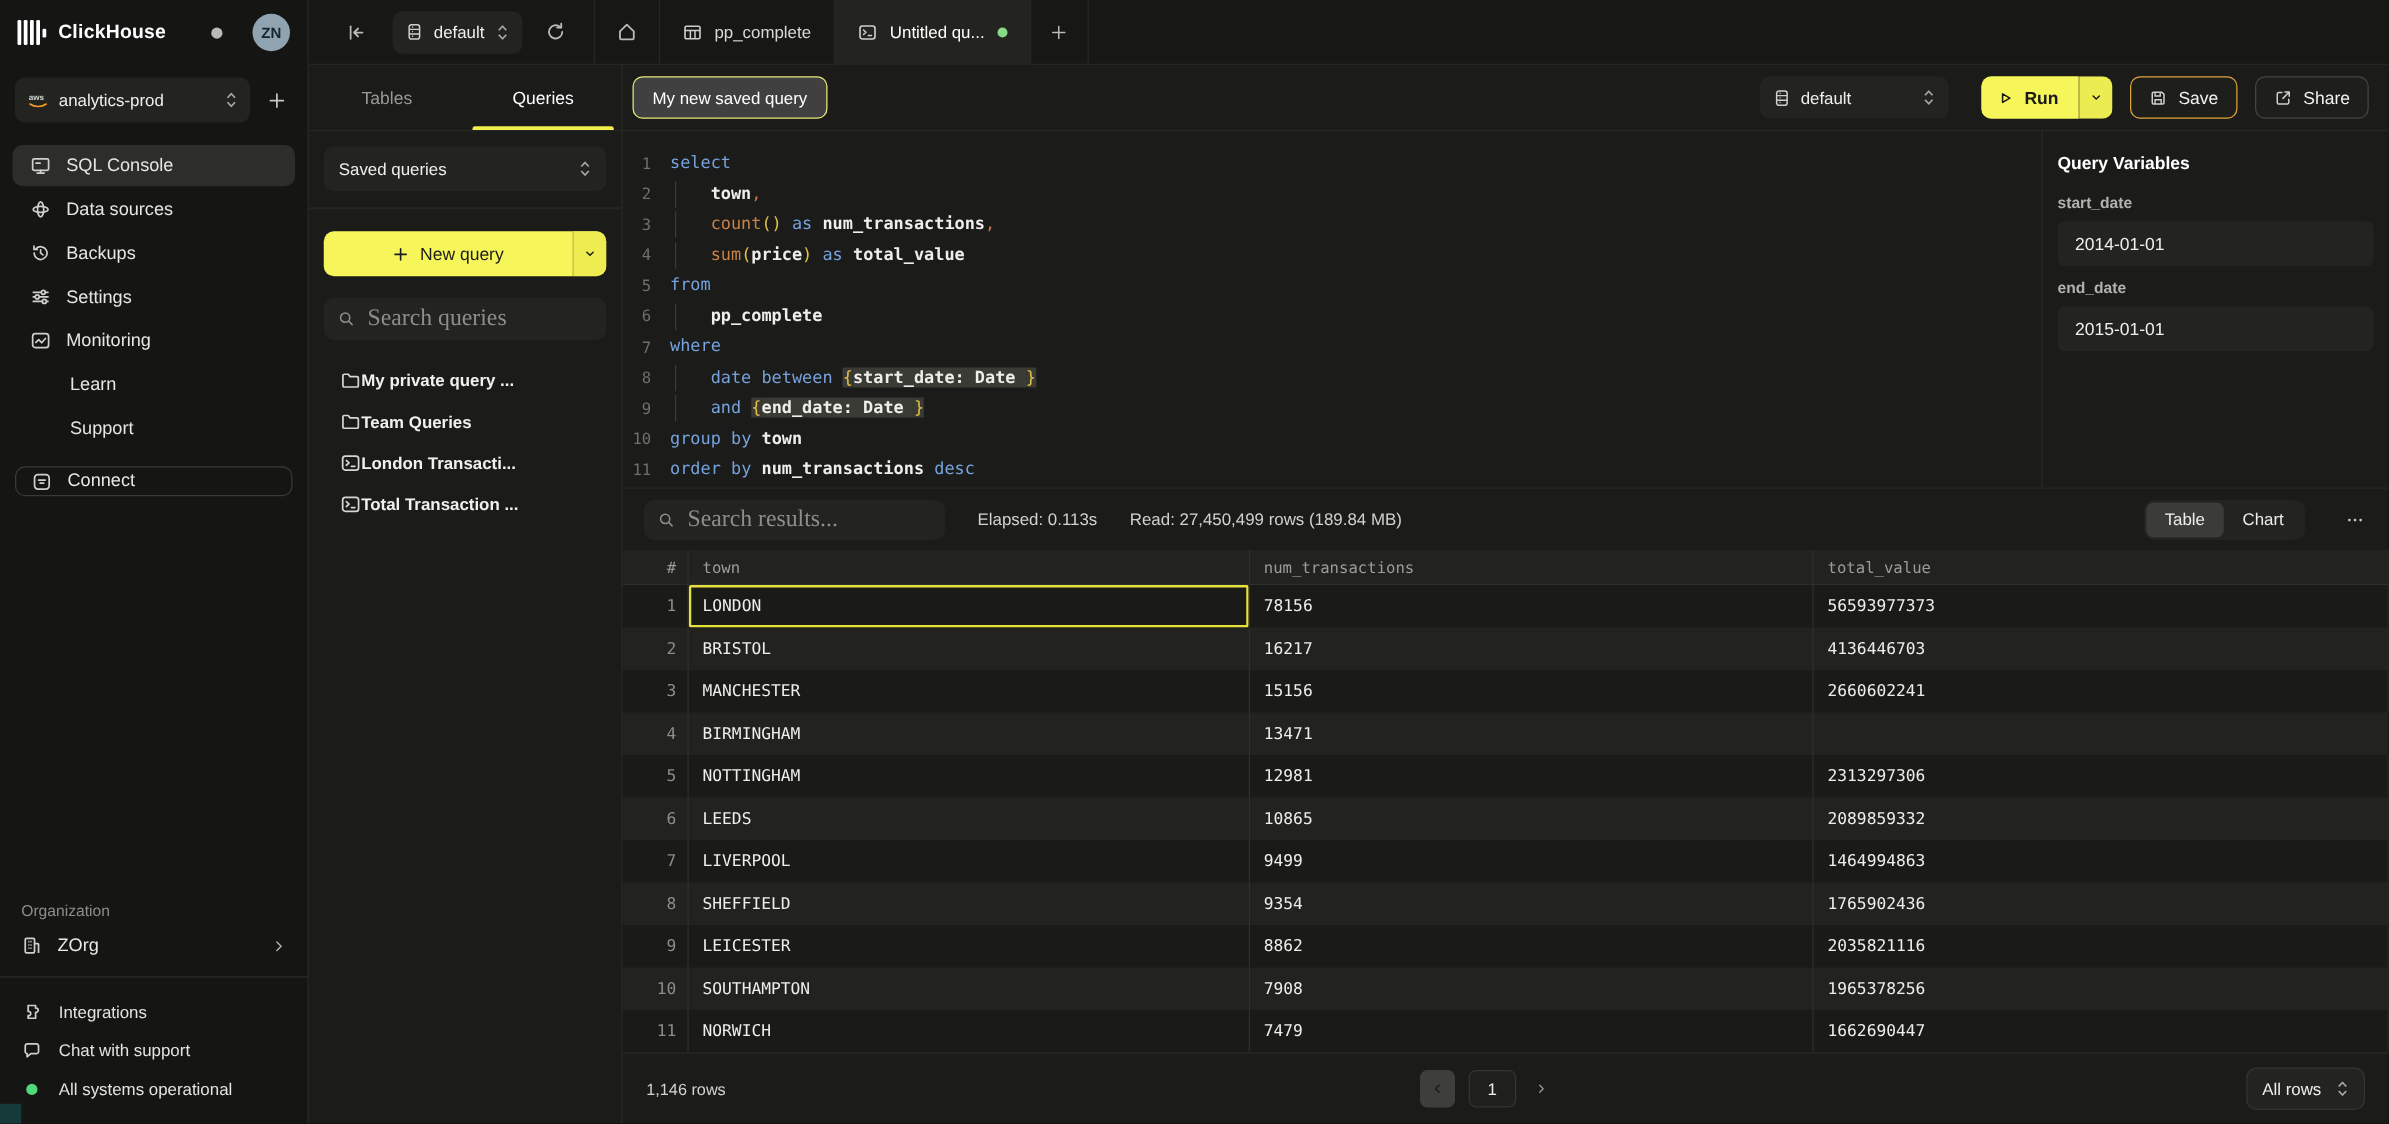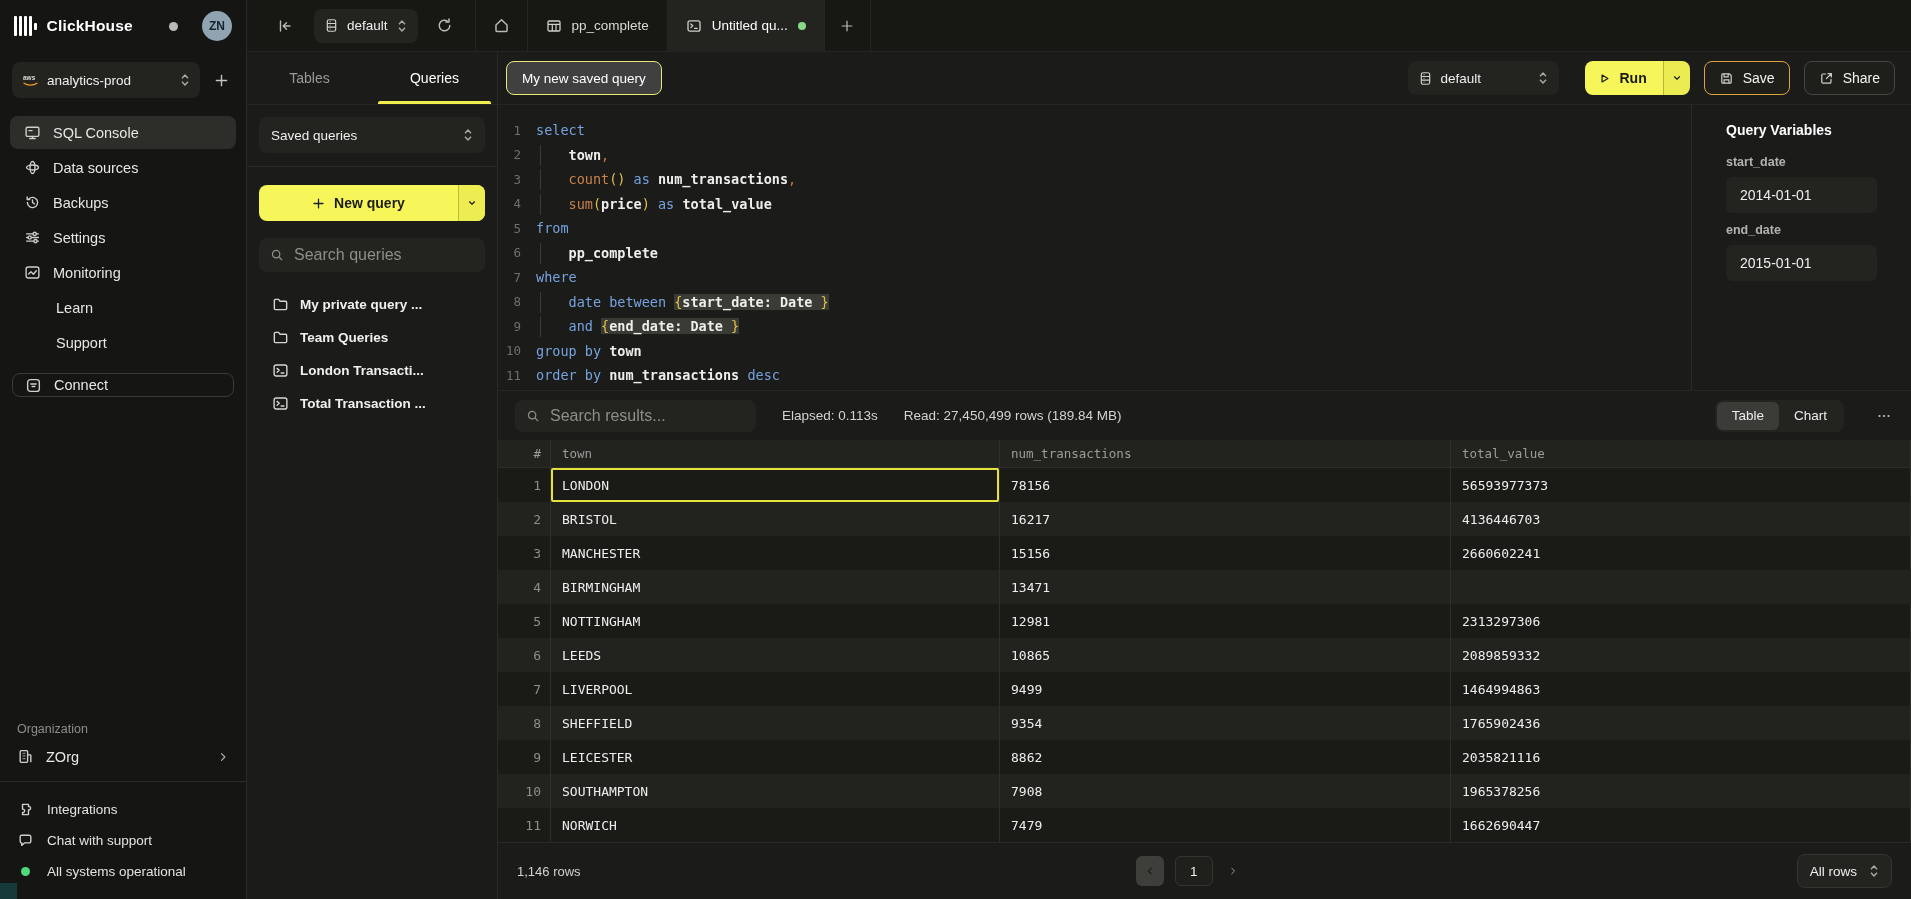--- a/index.html
+++ b/index.html
@@ -68,45 +68,45 @@
   .save-btn { border:1px solid var(--saveborder,#dfa43c); }
   .share-btn { border:1px solid #454542; }
 
   
   .content { flex:1; display:flex; min-height:0; }
   .qpanel { width:251px; flex:none; border-right:1px solid #2a2a27; display:flex; flex-direction:column; }
   .saved-select { margin:12px 12px 13px; height:36px; background:#232320; border-radius:8px; display:flex; align-items:center; padding:0 12px; font-size:13.5px; color:#efefed; flex:none; }
   .saved-select .ico { margin-left:auto; }
   .qpanel-divider { border-top:1px solid #2a2a27; }
   .new-query { margin:18px 12px 0; height:36px; border-radius:8px; background:var(--accent,#f6f65a); color:#1c1c18; display:flex; flex:none; overflow:hidden; }
-  .nq-main { flex:1; display:flex; align-items:center; justify-content:center; gap:9px; font-weight:700; font-size:14px; }
+  .nq-main { flex:1; display:flex; align-items:center; justify-content:center; gap:9px; font-weight:400; font-size:14px; }
   .nq-caret { width:27px; border-left:1px solid rgba(25,25,20,.22); background:#eded52; display:flex; align-items:center; justify-content:center; color:#1c1c18; }
   .q-search { margin:17px 12px 0; height:34px; background:#232320; border-radius:8px; display:flex; align-items:center; gap:8px; padding:0 11px; flex:none; }
-  .q-search input, .r-search input { background:transparent; border:0; outline:0; color:#e8e8e6; font-family:Liberation Sans, sans-serif; font-size:16px; width:100%; }
+  .q-search input, .r-search input { background:transparent; border:0; outline:0; color:#e8e8e6; font-family:Liberation Serif, serif; font-size:19px; width:100%; }
   .q-search input::placeholder, .r-search input::placeholder { color:#8d8d8a; }
   .q-list { margin-top:16px; }
-  .q-item { height:33px; display:flex; align-items:center; gap:11px; padding:0 10px 0 25px; font-size:13.5px; font-weight:700; color:#f0f0ee; white-space:nowrap; }
+  .q-item { height:33px; display:flex; align-items:center; padding:0 10px 0 25px; font-size:13.5px; font-weight:700; color:#f0f0ee; white-space:nowrap; }
   .q-item .ico { color:#d6d6d3; }
 
   .workspace { flex:1; display:flex; flex-direction:column; min-width:0; }
   .editor-row { height:286px; flex:none; display:flex; border-bottom:1px solid #262623; }
   .editor { flex:1; padding-top:13px; font-family:"DejaVu Sans Mono", monospace; font-size:13.5px; overflow:hidden; }
   .code-line { display:flex; align-items:center; height:24.5px; }
   .ln { width:36px; flex:none; text-align:right; padding-right:13px; color:#6f6f6c; font-size:12.5px; }
   .code { white-space:pre; position:relative; padding-left:2px; }
   .code-line.ind .code::before { content:""; position:absolute; left:6px; top:-2px; bottom:-3px; width:1px; background:#3a3a36; }
   .tk-kw { color:#76a3de; }
   .tk-fn { color:#c9824a; }
   .tk-pa { color:#e3c04a; }
   .tk-id { color:#efeeea; font-weight:700; }
   .tk-pu { color:#c9764a; }
   .tk-cb { color:#e3c04a; background:#3b3b36; }
   .tk-ct { color:#efeeea; font-weight:700; background:#3b3b36; }
 
-  .varpanel { width:220px; flex:none; border-left:1px solid #2a2a27; padding:17px 34px; }
+  .varpanel { width:278px; flex:none; border-left:1px solid #2a2a27; padding:17px 12px; }
   .var-title { font-size:14px; font-weight:700; color:#fff; margin-bottom:17px; }
   .var-label { font-size:12.5px; font-weight:600; color:#b2b2af; margin:10px 0 8px; }
   .var-input { width:100%; height:36px; background:#232320; border:0; border-radius:6px; color:#efefed; font-family:inherit; font-size:14px; padding:0 14px; outline:0; }
 
   .results { flex:1; display:flex; flex-direction:column; min-height:0; }
   .results-toolbar { height:49px; flex:none; display:flex; align-items:center; padding:0 17px; gap:26px; }
   .r-search { width:241px; height:32px; background:#232320; border-radius:8px; display:flex; align-items:center; gap:8px; padding:0 11px; }
   .stat { color:#d2d2cf; font-size:13.5px; white-space:nowrap; }
   .seg { display:flex; background:#232320; border-radius:8px; padding:2px; }
   .seg-btn { height:28px; padding:0 15px; border-radius:6px; display:flex; align-items:center; font-size:13.5px; color:#ededeb; }

